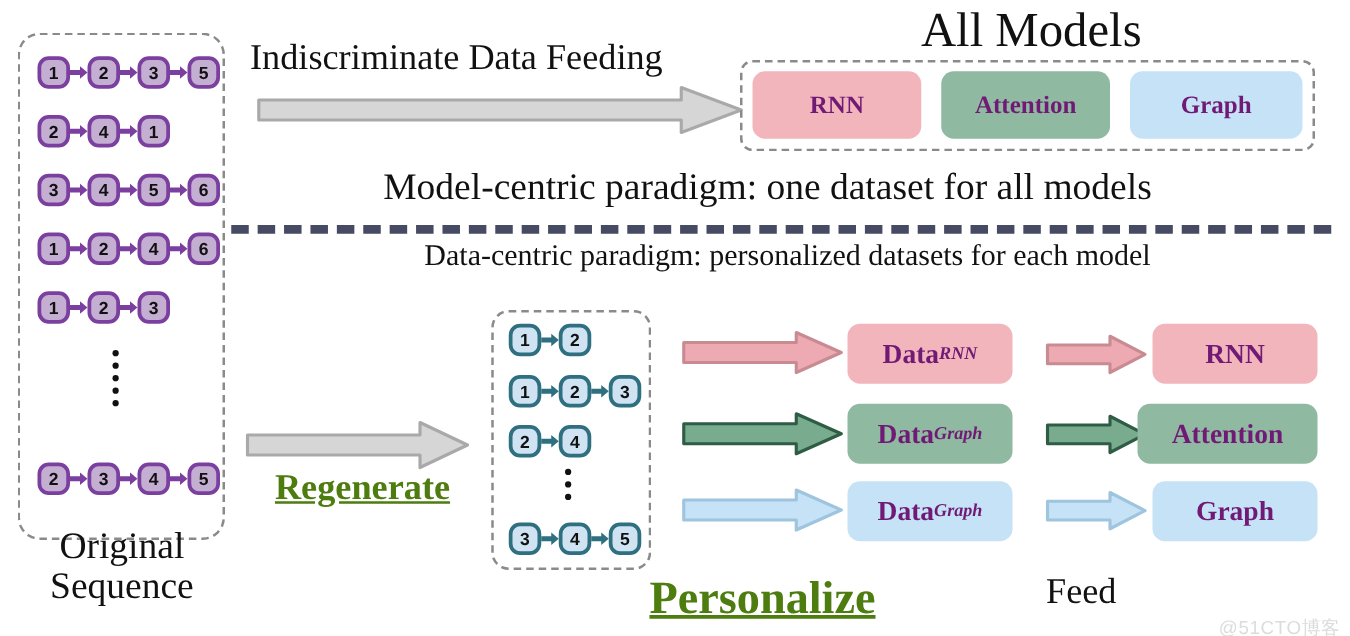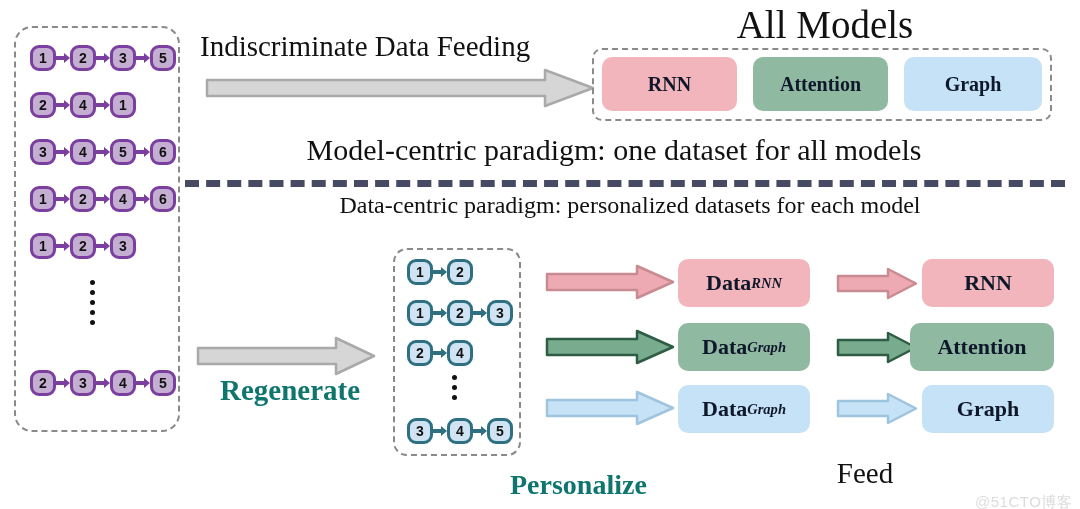--- a/index.html
+++ b/index.html
@@ -36,28 +36,28 @@
   }
   .arrowhead.purple { border-left:6px solid #7b3fa0; }
   .arrowhead.teal   { border-left:6px solid #2e6f80; }
 
   
   .vdots { position:absolute; display:flex; flex-direction:column; gap:5px; align-items:center; }
   .vdots i { display:block; width:5px; height:5px; background:#111; border-radius:50%; }
 
   
   .caption { position:absolute; text-align:center; font-size:30px; line-height:1.05; }
-  .redlabel { color:#0f766e; font-weight:bold; font-family:"Liberation Serif", serif; }
+  .redlabel { color:#4d7c0f; font-weight:bold; font-family:"Liberation Serif", serif;text-decoration:underline; }
 
   
   .chip {
     position:absolute; border-radius:10px; display:flex;
     align-items:center; justify-content:center;
     font-family:"Liberation Serif", serif; font-weight:bold;
-    color:#0f172a; box-sizing:border-box;
+    color:#701a75; box-sizing:border-box;
   }
   .chip.pink  { background:#f2b5bc; }
   .chip.green { background:#8fb9a1;align-items:center; }
   .chip.blue  { background:#c6e2f6; }
   .sub { font-size:0.66em; font-style:italic; vertical-align:sub; font-weight:bold; }
 
   
   .barrow { position:absolute; }
 
   
@@ -150,20 +150,22 @@
   <div class="node purple">3</div>
   <div class="link purple"></div>
     <div class="arrowhead purple"></div>
   <div class="node purple">4</div>
   <div class="link purple"></div>
     <div class="arrowhead purple"></div>
   <div class="node purple">5</div>
 </div>
 
 <div class="caption" style="left:0px; top:421px; width:195px;">
+  <div>Original</div>
+  <div>Sequence</div>
 </div>
 
 <div class="abs" style="left:200px; top:30px; font-size:29px; white-space:nowrap;">Indiscriminate Data Feeding</div>
 
 <svg class="barrow" style="left:205px; top:68px;" width="390" height="40" viewBox="0 0 390 40">
   <polygon points="2,12 340,12 340,2 388,20 340,38 340,28 2,28" fill="#d6d6d6" stroke="#a9a9a9" stroke-width="2.5" stroke-linejoin="round"></polygon>
 </svg>
 
 <div class="abs" style="left:600px; top:2px; width:450px; text-align:center; font-size:39px;">All Models</div>
 
@@ -269,17 +271,17 @@
 <div class="chip pink" style="left:922px; top:259px; width:132px; height:48px; font-size:22px;">
   <span>RNN</span>
 </div>
 <div class="chip green" style="left:910px; top:323px; width:144px; height:48px; font-size:22px;">
   <span>Attention</span>
 </div>
 <div class="chip blue" style="left:922px; top:385px; width:132px; height:48px; font-size:22px;">
   <span>Graph</span>
 </div>
 
-<div class="abs redlabel" style="left:510px; top:469px; width:200px; text-align:left; font-size:28px;">Personalize</div>
+<div class="abs redlabel" style="left:510px; top:457px; width:200px; text-align:center; font-size:37px;">Personalize</div>
 
 <div class="abs" style="left:790px; top:457px; width:150px; text-align:center; font-size:29px;">Feed</div>
 
 <div class="watermark" style="left:975px; top:493px;">@51CTO博客</div>
 
 </body></html>

